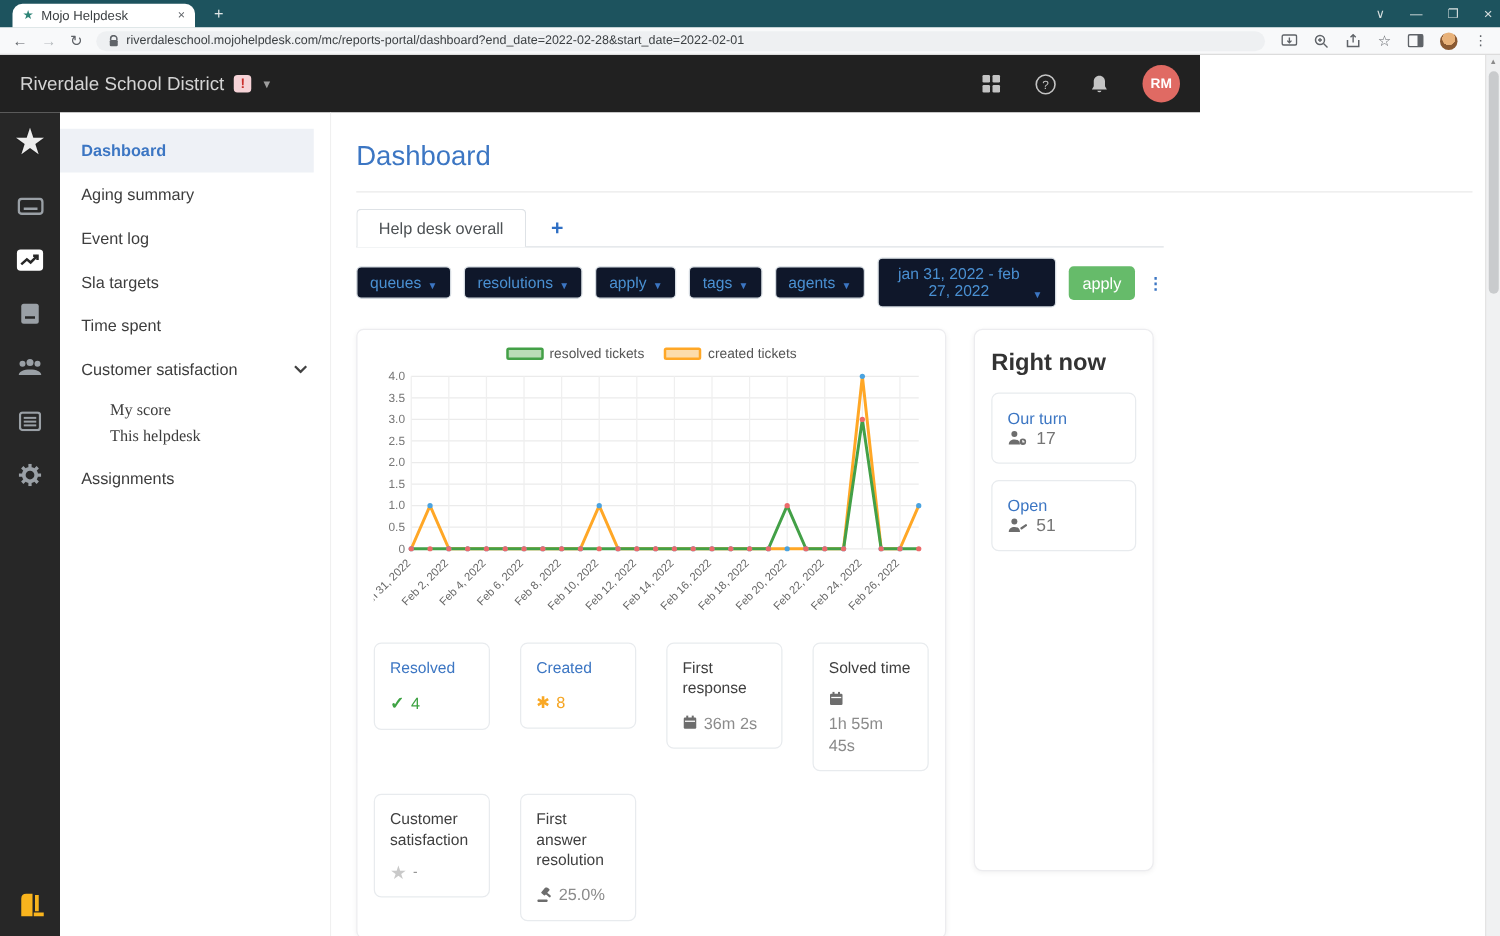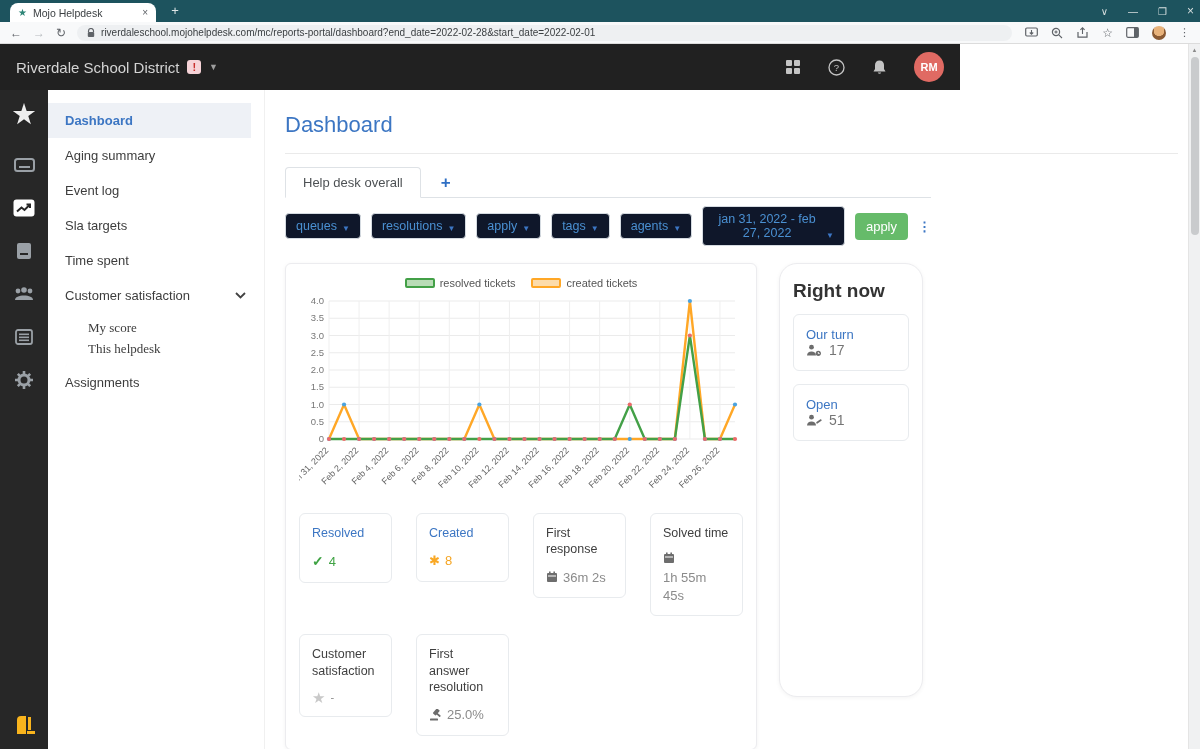--- a/index.html
+++ b/index.html
@@ -69,21 +69,21 @@
   .stat-card { border:1px solid #e8ebee; border-radius:6px; padding:11px 12px; background:#fff; }
   .stat-label { font-size:12.5px; color:#3f3f3f; line-height:1.3; }
   .stat-label.link { color:#3c76c3; }
   .stat-value { margin-top:11px; font-size:13px; color:#8b8b8b; display:flex; align-items:center; gap:5px; flex-wrap:wrap; line-height:1.35; }
   .v-green { color:#3fa344; }
   .v-orange { color:#f5a523; }
   .ck { color:#3fa344; font-weight:bold; font-size:14px; }
   .ast { color:#f9a825; font-size:13px; }
   .starg { color:#c9c9c9; font-size:15px; line-height:1; }
 
-  .rightnow { width:144px; height:434px; border:1px solid #ececef; border-radius:18px; box-shadow:0 1px 4px rgba(0,0,0,.05); padding:12px 13px; background:#fff; }
+  .rightnow { width:144px; height:434px; border:1px solid #ececef; border-radius:7px; box-shadow:0 1px 4px rgba(0,0,0,.05); padding:12px 13px; background:#fff; }
   .rn-title { font-size:19px; font-weight:bold; color:#333; margin:4px 0 12px; }
   .rn-card { border:1px solid #e8ebee; border-radius:6px; padding:12px; margin-bottom:13px; }
   .rn-label { color:#3c76c3; font-size:13px; }
   .rn-value { color:#757575; font-size:14px; display:flex; gap:7px; align-items:center; }
 
   
   .scrollbar { position:absolute; top:44px; right:0; width:12px; height:705px; background:#f0f1f2; border-left:1px solid #e4e4e4; }
   .sb-up { height:12px; text-align:center; font-size:6px; color:#8a8a8a; line-height:12px; }
   .sb-thumb { position:absolute; top:13px; left:2px; width:8px; height:178px; background:#c9cbcd; border-radius:4px; }
 </style>

